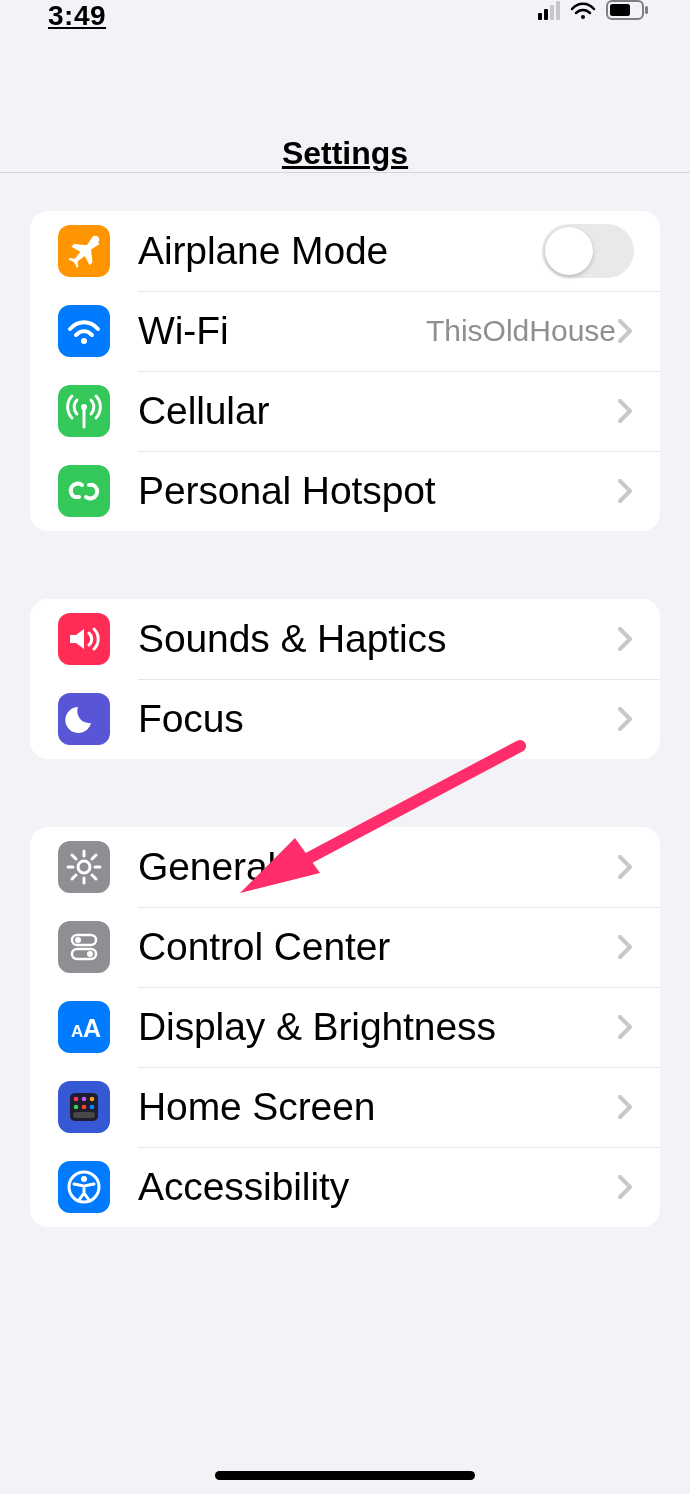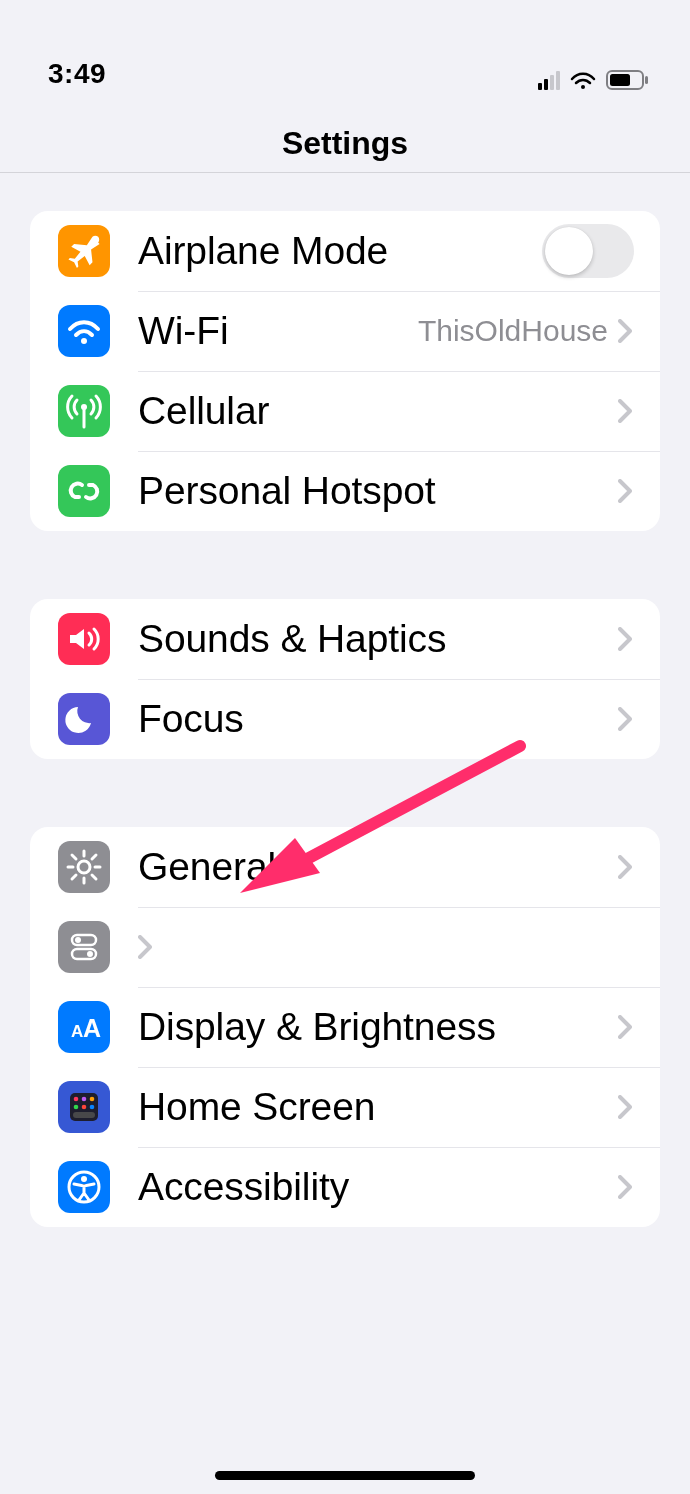--- a/index.html
+++ b/index.html
@@ -9,42 +9,44 @@
     background: #f2f2f7;
     color: #000;
     -webkit-font-smoothing: antialiased;
   }
   body { min-height: 1494px; position: relative; overflow: hidden; }
 
   
   .status-bar {
     height: 90px;
     display: flex;
-    align-items: flex-end;
+    align-items: flex-start;
     justify-content: space-between;
     padding: 0 40px 0 48px;
+    text-decoration: underline;
   }
   .status-time { font-size: 28px; font-weight: 600; letter-spacing: .5px; }
   .status-right { display: flex; align-items: center; gap: 10px; }
 
   
   .cell-bars { display: flex; align-items: flex-end; gap: 2px; height: 20px; }
   .cell-bars span { width: 4px; background: #c7c7cc; border-radius: 1px; }
   .cell-bars span:nth-child(1){ height: 7px; background:#000; }
   .cell-bars span:nth-child(2){ height: 11px; background:#000; }
   .cell-bars span:nth-child(3){ height: 15px; }
   .cell-bars span:nth-child(4){ height: 19px; }
 
   
   .nav-header {
     height: 82px;
     display: flex;
     justify-content: center;
-    align-items: center;
+    align-items: flex-end;
     border-bottom: 1px solid rgba(0,0,0,.12);
+    text-decoration: underline;
   }
   .nav-title { font-size: 32px; font-weight: 600; padding-top: 24px; }
 
   
   .group {
     margin: 38px 30px 0;
     background: #fff;
     border-radius: 18px;
     overflow: hidden;
   }
@@ -72,21 +74,21 @@
     flex-shrink: 0;
   }
   .row-label {
     font-size: 39px;
     flex: 1;
     letter-spacing: -.1px;
   }
   .row-value {
     font-size: 30px;
     color: #8e8e93;
-    margin-right: 10px;
+    margin-right: 2px;
   }
   .chevron {
     width: 14px; height: 24px;
     margin-right: 28px;
     flex-shrink: 0;
   }
 
   
   .toggle {
     width: 92px; height: 54px;
@@ -344,20 +346,21 @@
         <use href="#chevron-right"></use>
       </svg>
   </div>
 
   <div class="row">
     <div class="icon-wrap bg-grey">
       <svg width="40" height="40">
           <use href="#ico-toggles"></use>
         </svg>
     </div>
+    <div class="row-label">Control Center</div>
     <svg class="chevron">
         <use href="#chevron-right"></use>
       </svg>
   </div>
 
   <div class="row">
     <div class="icon-wrap bg-blue">
       <svg width="40" height="40">
           <use href="#ico-textsize"></use>
         </svg>

